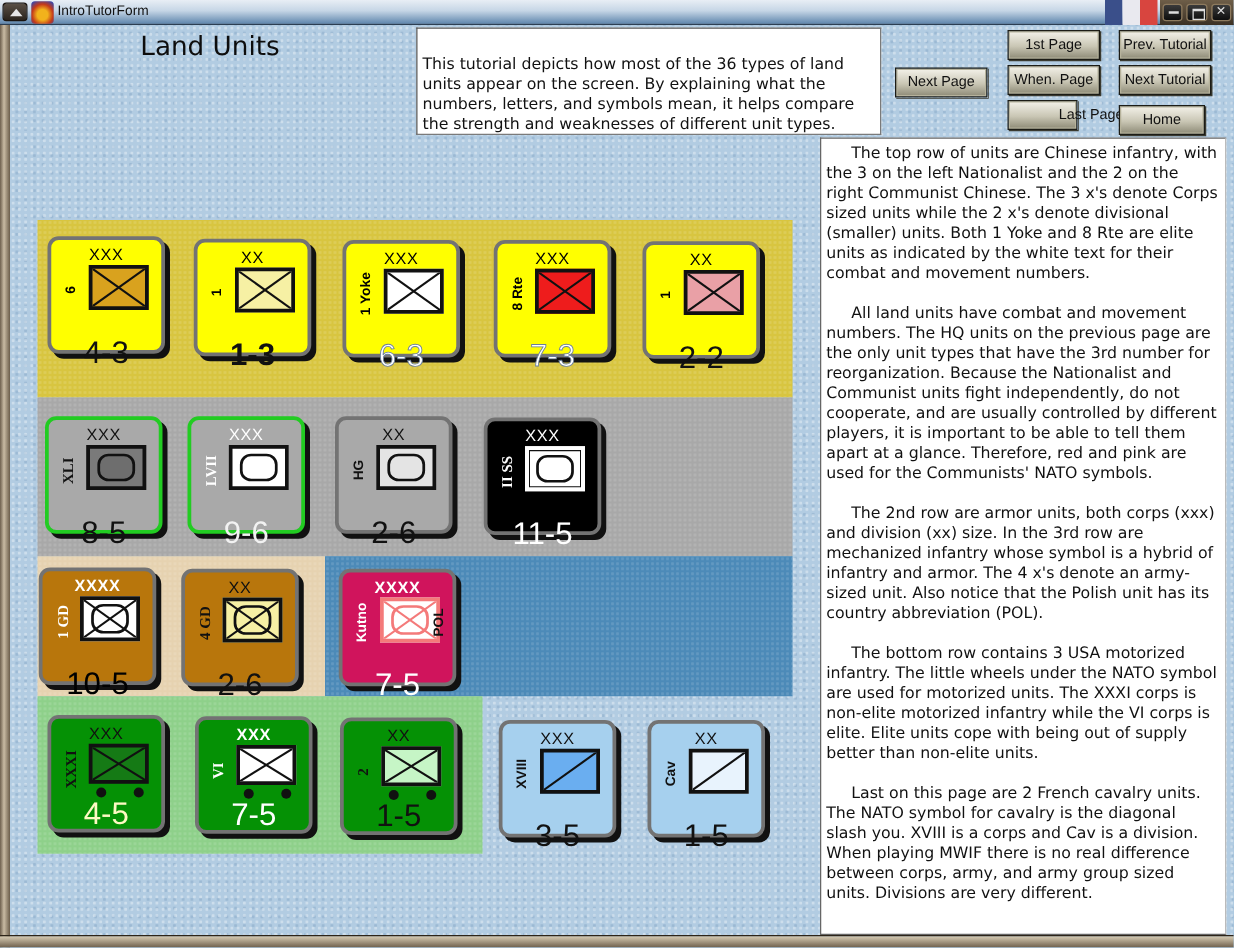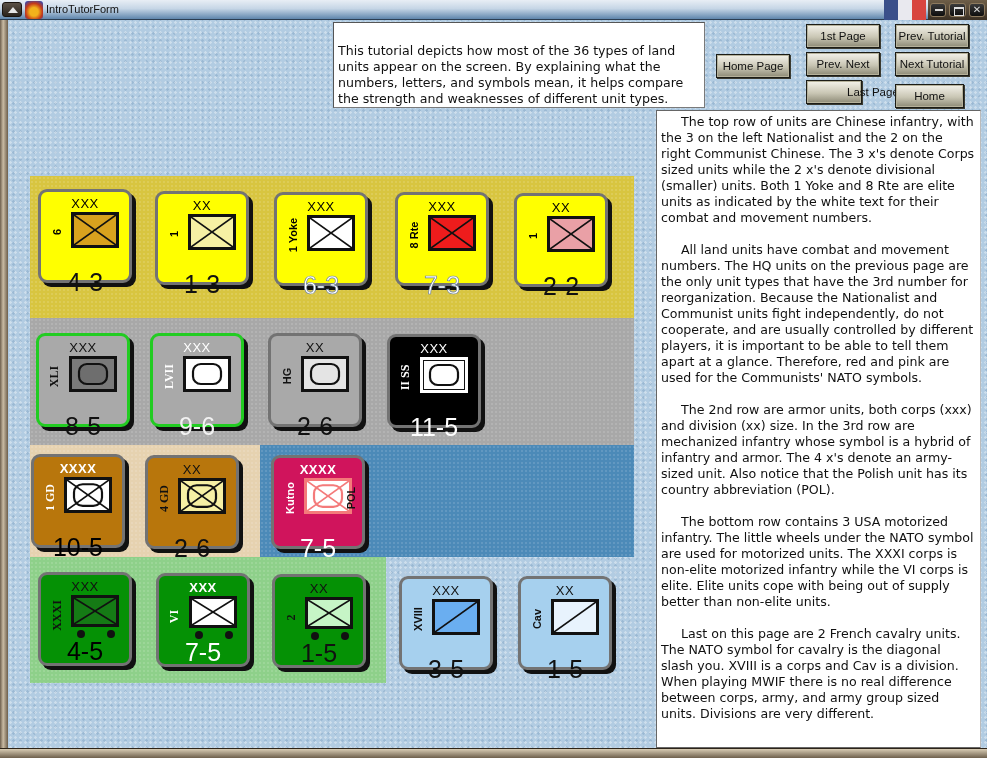--- a/index.html
+++ b/index.html
@@ -181,27 +181,28 @@
     <div class="tb-btn max"></div>
     <div class="tb-btn">✕</div>
   </div>
 </div>
 
 <div class="frame-left"></div>
 <div class="canvas"></div>
 <div class="frame-bottom"></div>
 
 <div class="page-title">
+  <span class="t2">Land Units</span>
 </div>
 
 <div class="intro-box">This tutorial depicts how most of the 36 types of land units appear on the screen.  By explaining what the numbers, letters, and symbols mean, it helps compare the strength and weaknesses of different unit types.</div>
 
-<div class="btn" style="left:716px;top:54px;width:74px;">Home Page</div>
+<div class="btn" style="left:716px;top:54px;width:74px;">Next Page</div>
 <div class="btn" style="left:806px;top:24px;width:74px;">1st Page</div>
-<div class="btn" style="left:806px;top:52px;width:74px;">Prev. Next</div>
+<div class="btn" style="left:806px;top:52px;width:74px;">When. Page</div>
 <div class="btn" style="left:806px;top:80px;width:56px;padding-left:40px;">Last Page</div>
 <div class="btn" style="left:895px;top:24px;width:74px;">Prev. Tutorial</div>
 <div class="btn" style="left:895px;top:52px;width:74px;">Next Tutorial</div>
 <div class="btn" style="left:895px;top:84px;width:69px;">Home</div>
 
 <div class="explain-box">
   <p>The top row of units are Chinese infantry, with the 3 on the left Nationalist and the 2 on the right Communist Chinese.  The 3 x's denote Corps sized units while the 2 x's denote divisional (smaller) units. Both 1 Yoke and 8 Rte are elite units as indicated by the white text for their combat and movement numbers.</p>
   <p>All land units have combat and movement numbers. The HQ units on the previous page are the only unit types that have the 3rd number for reorganization.  Because the Nationalist and Communist units fight independently, do not cooperate, and are usually controlled by different players, it is important to be able to tell them apart at a glance.  Therefore, red and pink are used for the Communists' NATO symbols.</p>
   <p>The 2nd row are armor units, both corps (xxx) and division (xx) size.  In the 3rd row are mechanized infantry whose symbol is a hybrid of infantry and armor.  The 4 x's denote an army-sized unit.  Also notice that the Polish unit has its country abbreviation (POL).</p>
   <p>The bottom row contains 3 USA motorized infantry.  The little wheels under the NATO symbol are used for motorized units. The XXXI corps is non-elite motorized infantry while the VI corps is elite.  Elite units cope with being out of supply better than non-elite units.</p>
@@ -231,21 +232,21 @@
   <div class="size">XX</div>
   <div class="ident">
       <span>1</span>
     </div>
   <div class="sym" style="background:#f6f0a4;">
       <svg viewBox="0 0 48 36" preserveAspectRatio="none">
         <line x1="0" y1="0" x2="48" y2="36" stroke="#111" stroke-width="2"></line>
         <line x1="48" y1="0" x2="0" y2="36" stroke="#111" stroke-width="2"></line>
       </svg>
     </div>
-  <div class="cv" style="color:#111;">1-3</div>
+  <div class="cv" style="color:#111;font-weight:bold;">1-3</div>
 </div>
 <div class="counter" style="left:274px;top:192px;background:#ffff00;">
   <div class="size">XXX</div>
   <div class="ident">
       <span>1 Yoke</span>
     </div>
   <div class="sym" style="background:#ffffff;">
       <svg viewBox="0 0 48 36" preserveAspectRatio="none">
         <line x1="0" y1="0" x2="48" y2="36" stroke="#111" stroke-width="2"></line>
         <line x1="48" y1="0" x2="0" y2="36" stroke="#111" stroke-width="2"></line>
@@ -383,21 +384,21 @@
   <div class="sym" style="background:#157a15;height:32px;">
       <svg viewBox="0 0 48 32" preserveAspectRatio="none">
         <line x1="0" y1="0" x2="48" y2="32" stroke="#111" stroke-width="2"></line>
         <line x1="48" y1="0" x2="0" y2="32" stroke="#111" stroke-width="2"></line>
       </svg>
     </div>
   <div class="wheels">
       <i></i>
       <i></i>
     </div>
-  <div class="cv" style="color:#000000;top:62px;">4-5</div>
+  <div class="cv" style="color:#fef9c3;top:62px;">4-5</div>
 </div>
 <div class="counter" style="left:156px;top:573px;background:#059105;">
   <div class="size" style="color:#fff;font-weight:bold;">XXX</div>
   <div class="ident serif">
       <span style="color:#fff;">VI</span>
     </div>
   <div class="sym" style="background:#ffffff;height:32px;">
       <svg viewBox="0 0 48 32" preserveAspectRatio="none">
         <line x1="0" y1="0" x2="48" y2="32" stroke="#111" stroke-width="2"></line>
         <line x1="48" y1="0" x2="0" y2="32" stroke="#111" stroke-width="2"></line>

